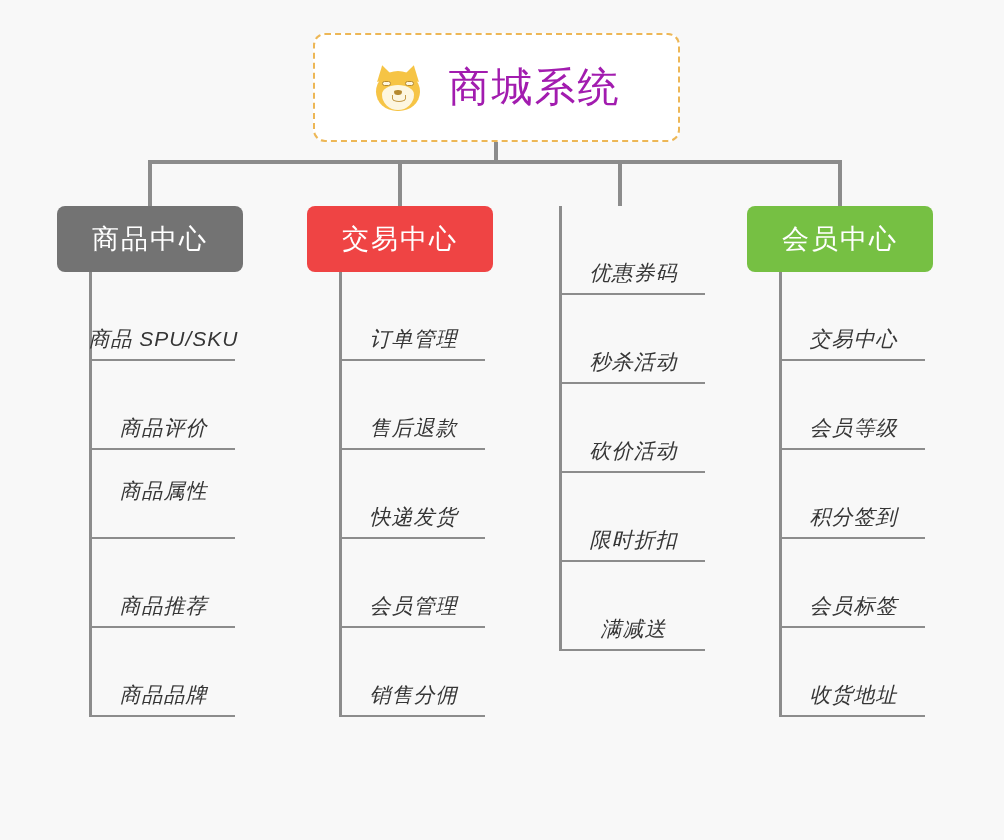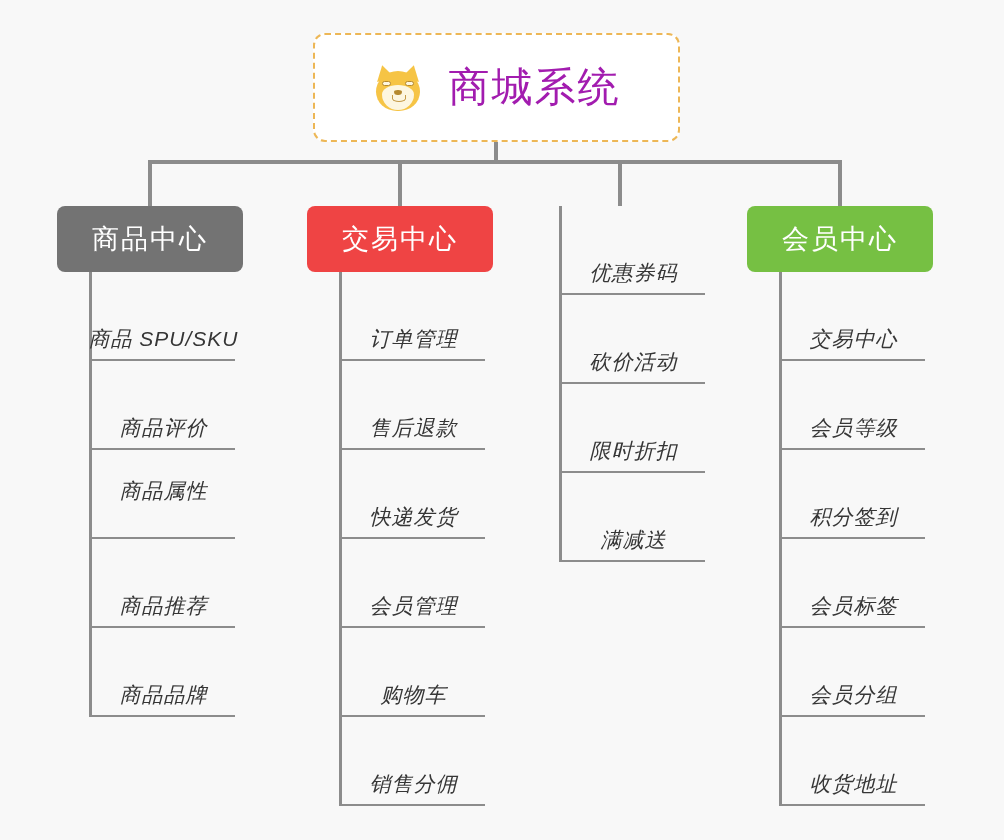--- a/index.html
+++ b/index.html
@@ -242,32 +242,32 @@
       <div class="leaf" style="border-bottom-color: rgb(140, 140, 140);">
           <span class="leaf-label">售后退款</span>
         </div>
       <div class="leaf" style="border-bottom-color: rgb(140, 140, 140);">
           <span class="leaf-label">快递发货</span>
         </div>
       <div class="leaf" style="border-bottom-color: rgb(140, 140, 140);">
           <span class="leaf-label">会员管理</span>
         </div>
       <div class="leaf" style="border-bottom-color: rgb(140, 140, 140);">
-          <span class="leaf-label">购物车</span>
-        </div>
-      <div class="leaf" style="border-bottom-color: rgb(140, 140, 140);">
           <span class="leaf-label">销售分佣</span>
         </div>
     </div>
   </div>
 
   <div class="column" style="left:527px">
     <div class="leaf-list" style="border-left-color: rgb(140, 140, 140);">
       <div class="leaf" style="border-bottom-color: rgb(140, 140, 140);">
           <span class="leaf-label">优惠券码</span>
+        </div>
+      <div class="leaf" style="border-bottom-color: rgb(140, 140, 140);">
+          <span class="leaf-label">秒杀活动</span>
         </div>
       <div class="leaf" style="border-bottom-color: rgb(140, 140, 140);">
           <span class="leaf-label">砍价活动</span>
         </div>
       <div class="leaf" style="border-bottom-color: rgb(140, 140, 140);">
           <span class="leaf-label">限时折扣</span>
         </div>
       <div class="leaf" style="border-bottom-color: rgb(140, 140, 140);">
           <span class="leaf-label">满减送</span>
         </div>
@@ -285,21 +285,18 @@
       <div class="leaf" style="border-bottom-color: rgb(140, 140, 140);">
           <span class="leaf-label">会员等级</span>
         </div>
       <div class="leaf" style="border-bottom-color: rgb(140, 140, 140);">
           <span class="leaf-label">积分签到</span>
         </div>
       <div class="leaf" style="border-bottom-color: rgb(140, 140, 140);">
           <span class="leaf-label">会员标签</span>
         </div>
       <div class="leaf" style="border-bottom-color: rgb(140, 140, 140);">
-          <span class="leaf-label">会员分组</span>
-        </div>
-      <div class="leaf" style="border-bottom-color: rgb(140, 140, 140);">
           <span class="leaf-label">收货地址</span>
         </div>
     </div>
   </div>
 
 </div>
 
 </body></html>

